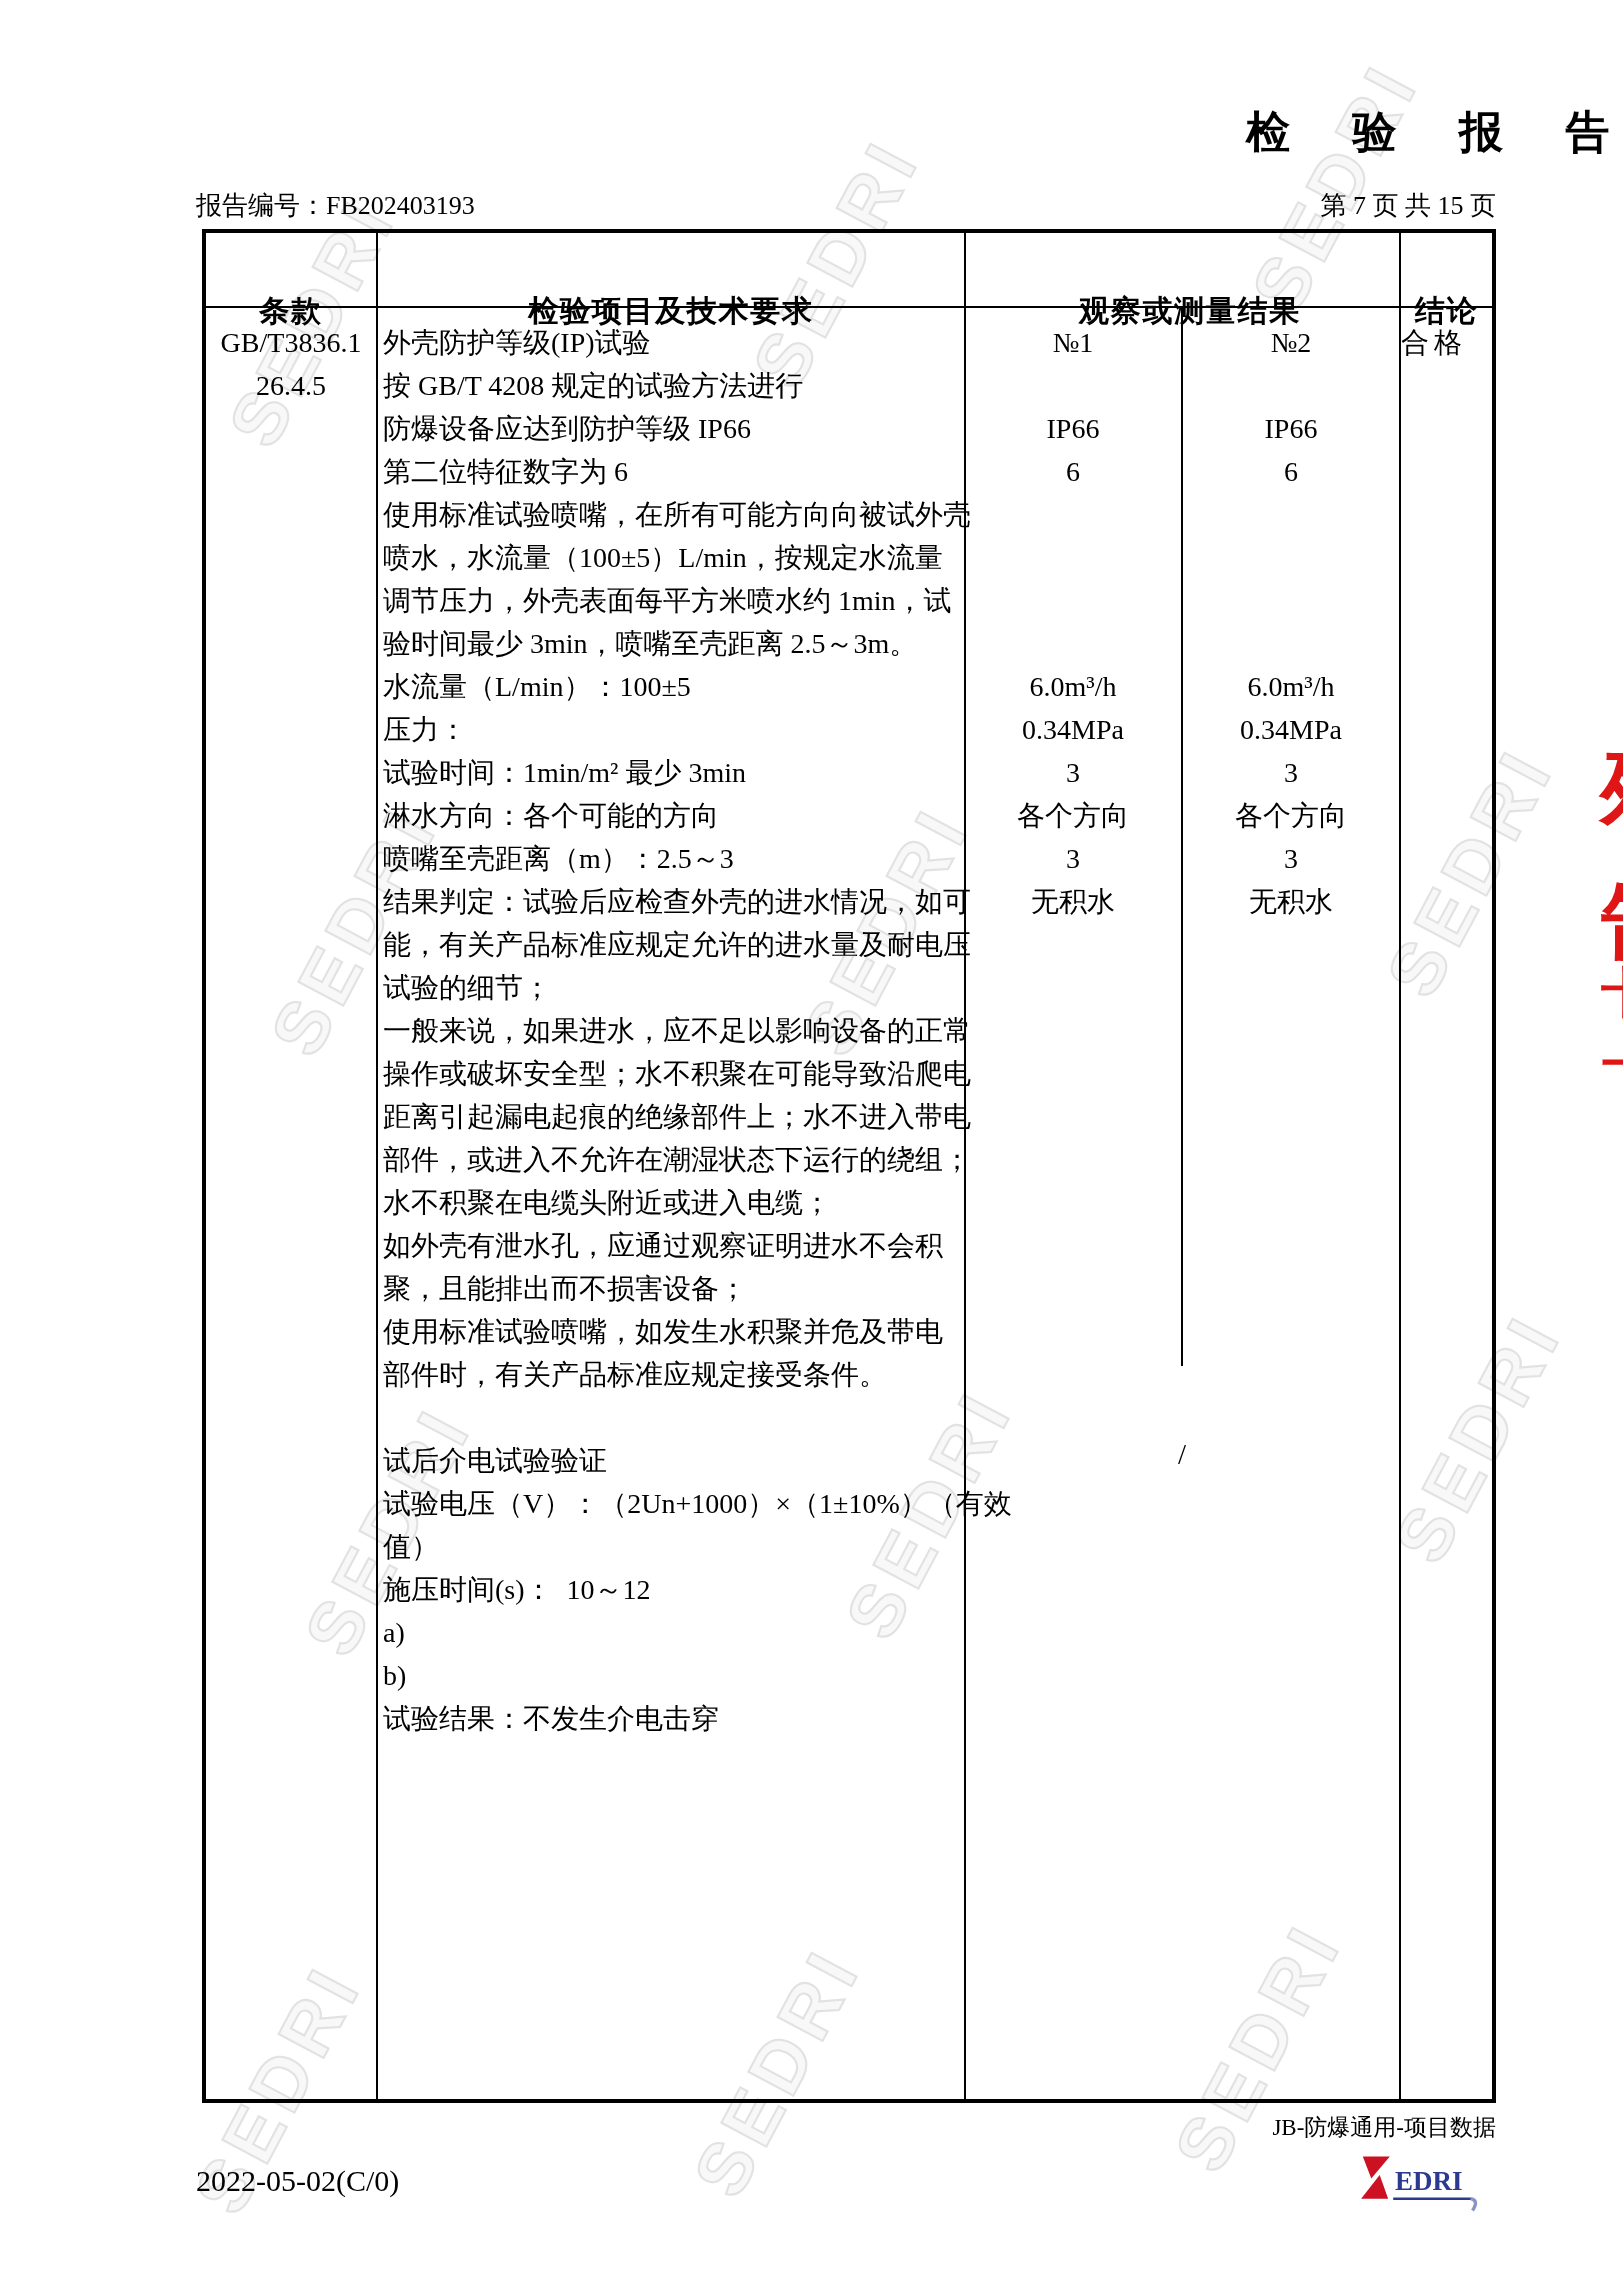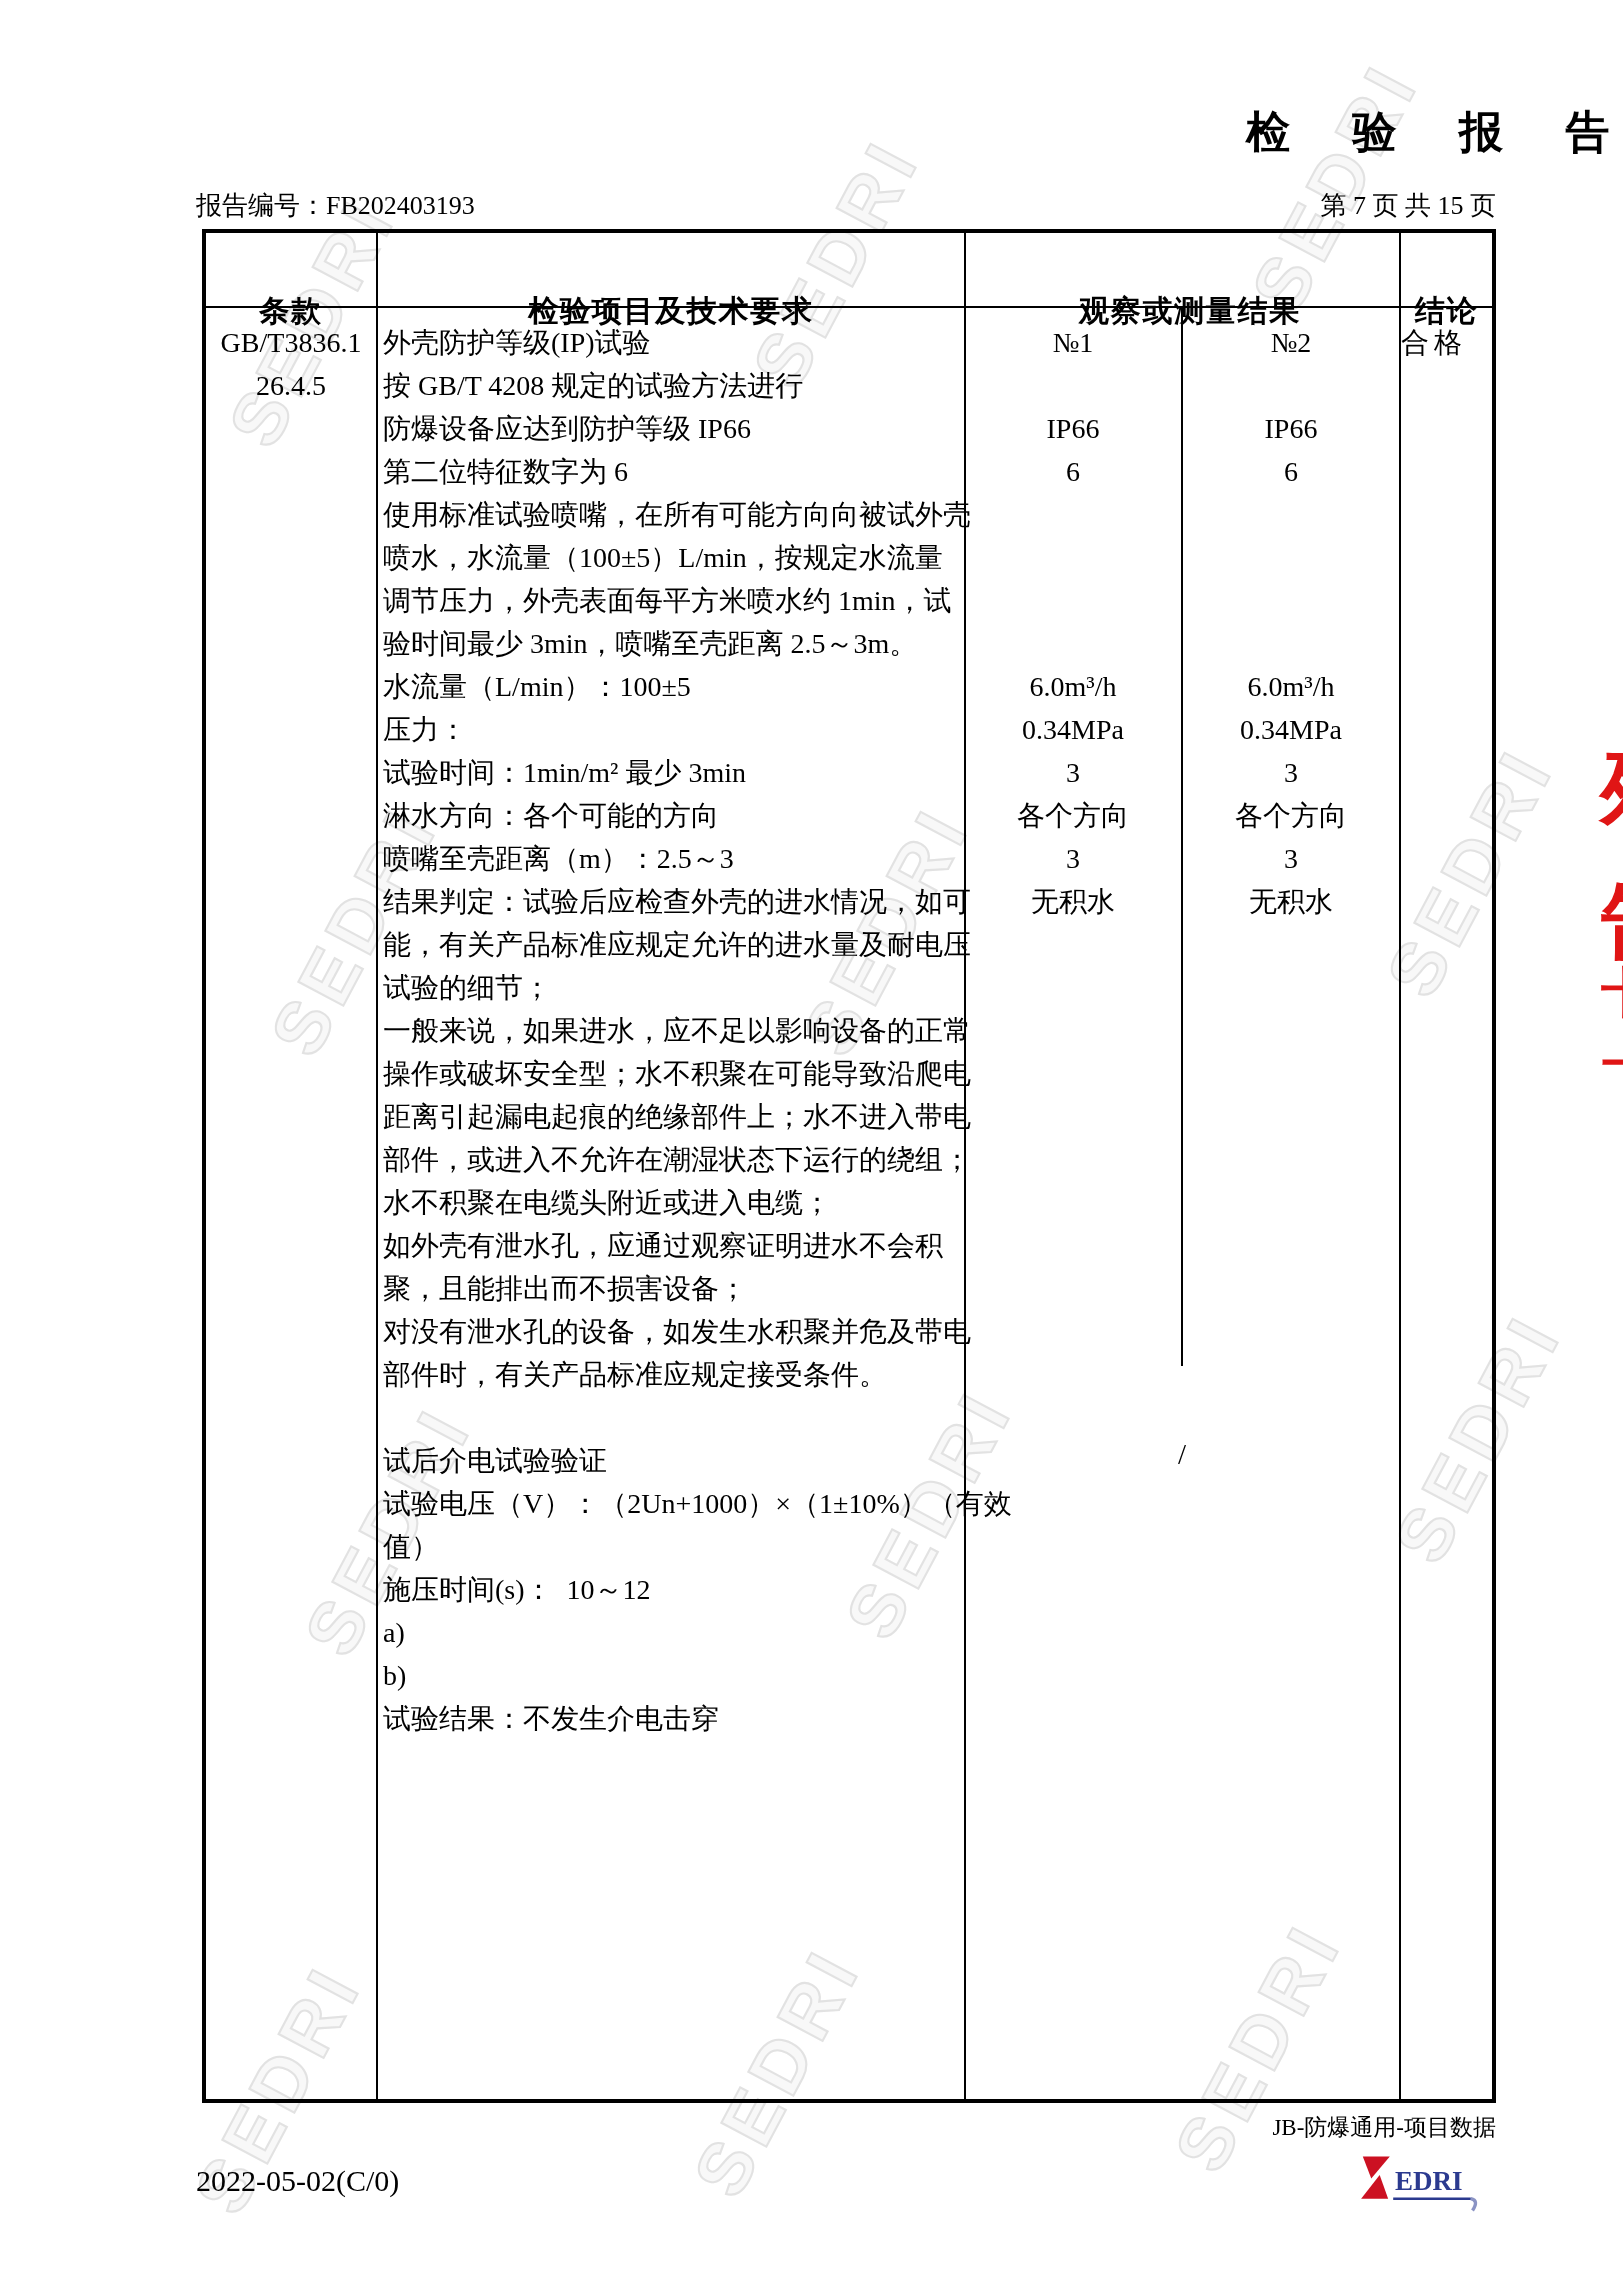--- a/index.html
+++ b/index.html
@@ -159,21 +159,21 @@
           <div class="bl">结果判定：试验后应检查外壳的进水情况，如可</div>
           <div class="bl">能，有关产品标准应规定允许的进水量及耐电压</div>
           <div class="bl">试验的细节；</div>
           <div class="bl">一般来说，如果进水，应不足以影响设备的正常</div>
           <div class="bl">操作或破坏安全型；水不积聚在可能导致沿爬电</div>
           <div class="bl">距离引起漏电起痕的绝缘部件上；水不进入带电</div>
           <div class="bl">部件，或进入不允许在潮湿状态下运行的绕组；</div>
           <div class="bl">水不积聚在电缆头附近或进入电缆；</div>
           <div class="bl">如外壳有泄水孔，应通过观察证明进水不会积</div>
           <div class="bl">聚，且能排出而不损害设备；</div>
-          <div class="bl">对没有泄水孔的设备，如发生水积聚并危及带电</div>
+          <div class="bl">使用标准试验喷嘴，如发生水积聚并危及带电</div>
           <div class="bl">部件时，有关产品标准应规定接受条件。</div>
           <div class="bl"></div>
           <div class="bl">试后介电试验验证</div>
           <div class="bl">试验电压（V）：（2Un+1000）×（1±10%）（有效</div>
           <div class="bl">值）</div>
           <div class="bl">施压时间(s)：  10～12</div>
           <div class="bl">a)</div>
           <div class="bl">b)</div>
           <div class="bl">试验结果：不发生介电击穿</div>
         </div>

